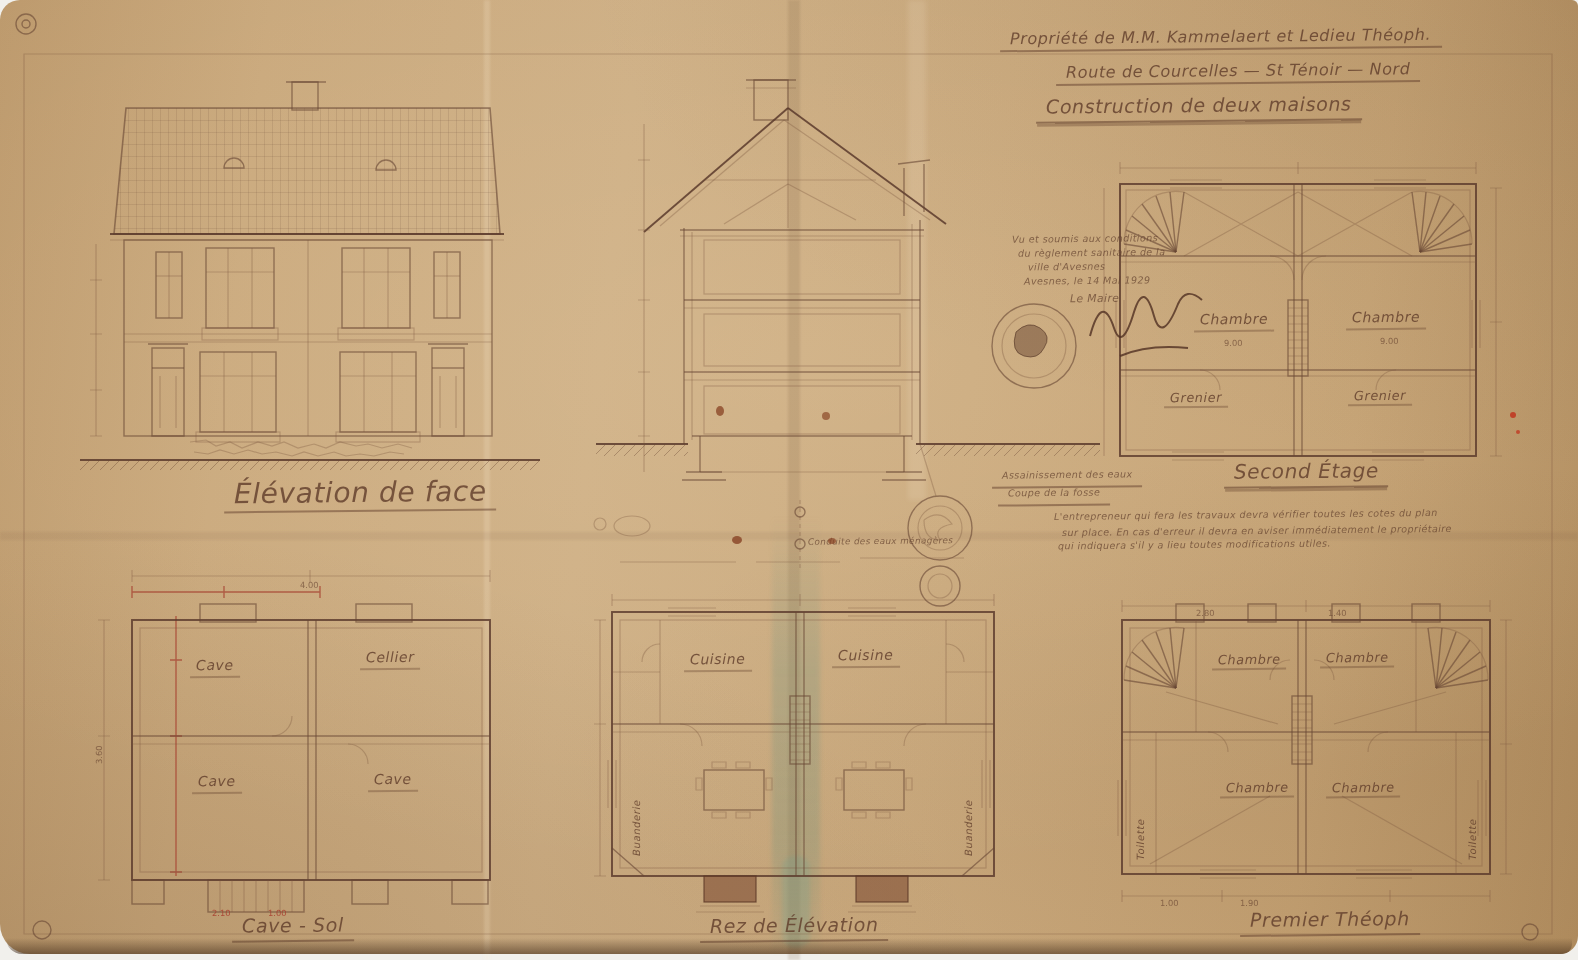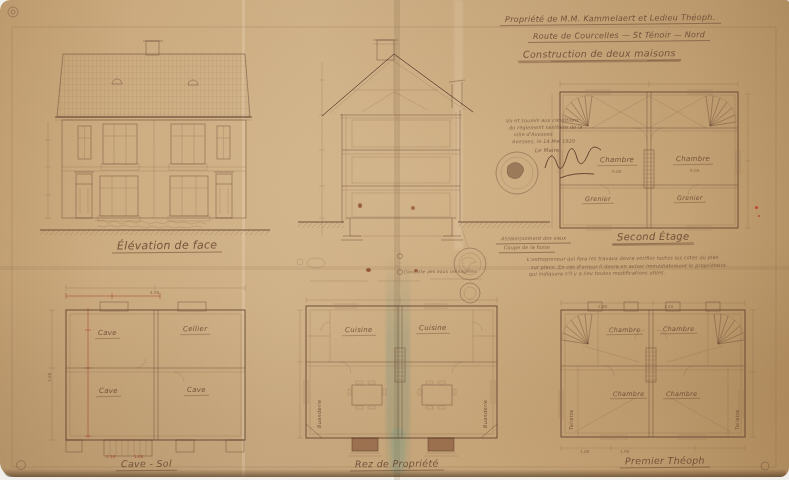--- a/index.html
+++ b/index.html
@@ -309,21 +309,21 @@
     <g>
       <path class="sig" d="M545 168q6 -22 12 -4q4 12 10 -8q5 -16 10 2q4 14 12 -6q4 -9 12 -2"></path>
       <path class="sig" d="M560 178q14 -6 34 -4"></path>
     </g>
   </svg>
 
   <span class="hw ttl u" style="left:500px;top:15px;">Propriété de M.M. Kammelaert et Ledieu Théoph.</span>
   <span class="hw ttl u" style="left:528px;top:32px;">Route de Courcelles — St Ténoir — Nord</span>
   <span class="hw uu" style="left:518px;top:49px;font-size:9.5px;">Construction de deux maisons</span>
 
-  <span class="hw u" style="left:112px;top:240px;font-size:11px;">Élévation de face</span>
+  <span class="hw u" style="left:112px;top:240px;font-size:14px;">Élévation de face</span>
 
   <span class="hw tinytxt" style="left:506px;top:119px;">Vu et soumis aux conditions</span>
   <span class="hw tinytxt" style="left:509px;top:126px;">du règlement sanitaire de la</span>
   <span class="hw tinytxt" style="left:514px;top:133px;">ville d'Avesnes</span>
   <span class="hw tinytxt" style="left:512px;top:140px;">Avesnes, le 14 Mai 1929</span>
   <span class="hw tinytxt" style="left:535px;top:148px;font-size:5.4px;">Le Maire</span>
 
   <span class="hw tinytxt u" style="left:496px;top:237px;">Assainissement des eaux</span>
   <span class="hw tinytxt u" style="left:499px;top:246px;">Coupe de la fosse</span>
   <span class="hw tinytxt" style="left:404px;top:270px;font-size:4.4px;">Conduite des eaux ménagères</span>
@@ -343,21 +343,21 @@
   <span class="hw room" style="left:95px;top:330px;">Cave</span>
   <span class="hw room" style="left:180px;top:326px;">Cellier</span>
   <span class="hw room" style="left:96px;top:388px;">Cave</span>
   <span class="hw room" style="left:184px;top:387px;">Cave</span>
   <span class="hw cap u" style="left:116px;top:459px;">Cave - Sol</span>
 
   <span class="hw room" style="left:342px;top:327px;">Cuisine</span>
   <span class="hw room" style="left:416px;top:325px;">Cuisine</span>
   <span class="hw vert" style="left:317px;top:428px;">Buanderie</span>
   <span class="hw vert" style="left:483px;top:428px;">Buanderie</span>
-  <span class="hw cap u" style="left:350px;top:459px;">Rez de Propriété</span>
+  <span class="hw cap u" style="left:350px;top:459px;">Rez de Élévation</span>
 
   <span class="hw room sm" style="left:606px;top:327px;">Chambre</span>
   <span class="hw room sm" style="left:660px;top:326px;">Chambre</span>
   <span class="hw room sm" style="left:610px;top:391px;">Chambre</span>
   <span class="hw room sm" style="left:663px;top:391px;">Chambre</span>
   <span class="hw vert" style="left:569px;top:430px;">Toilette</span>
   <span class="hw vert" style="left:735px;top:430px;">Toilette</span>
   <span class="hw cap u" style="left:620px;top:456px;">Premier Théoph</span>
 
   <span class="hw dim" style="left:598px;top:305px;">2.80</span>

